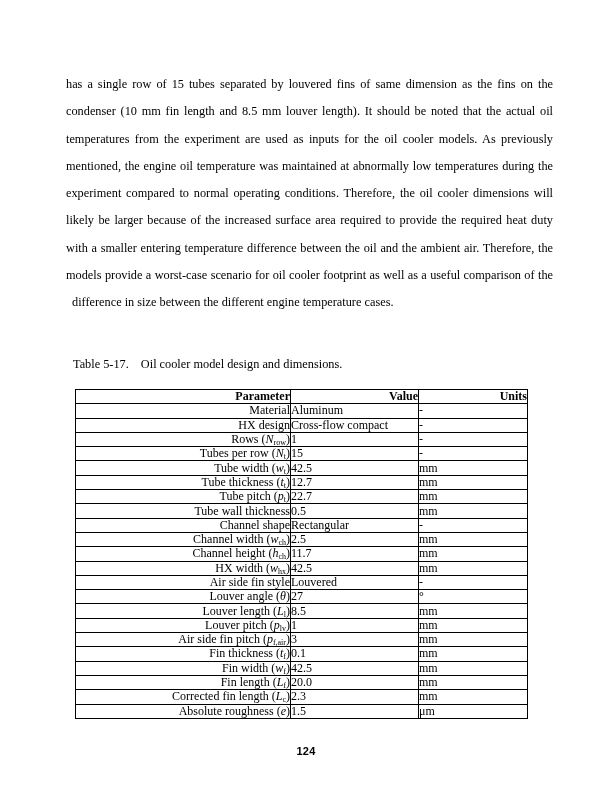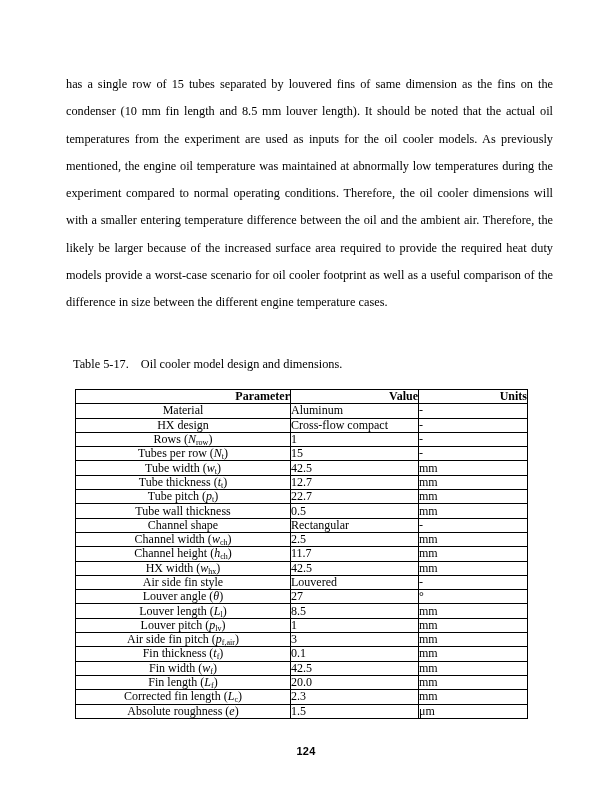--- a/index.html
+++ b/index.html
@@ -22,20 +22,21 @@
     font-size: 12.3px;
   }
   .pline {
     line-height: 27.3px;
     white-space: nowrap;
     text-align: justify;
     text-align-last: justify;
   }
   .pline.last {
     text-align-last: left;
+    margin-left: 6px;
   }
   
   .caption {
     position: absolute;
     left: 73px;
     top: 356px;
     font-size: 12.3px;
     line-height: 16px;
     white-space: nowrap;
   }
@@ -56,21 +57,21 @@
     height: 13.3px;
     padding: 0;
     line-height: 13px;
     overflow: hidden;
     white-space: nowrap;
   }
   table.params th {
     font-weight: bold;
     text-align: right;
   }
-  td.p-cell { text-align: center; padding-left: 5px; margin-top: 48px; }
+  td.p-cell { text-align: right; padding-left: 5px; margin-top: 48px; }
   td.v-cell, td.u-cell { }
   table.params sub {
     font-size: 8px;
     line-height: 0;
     vertical-align: -2px;
   }
   
   .pagenum {
     position: absolute;
     top: 745px;
@@ -87,22 +88,22 @@
 <body>
 
 <div class="page">
 
   <div class="para">
       <div class="pline">has a single row of 15 tubes separated by louvered fins of same dimension as the fins on the</div>
       <div class="pline">condenser (10 mm fin length and 8.5 mm louver length). It should be noted that the actual oil</div>
       <div class="pline">temperatures from the experiment are used as inputs for the oil cooler models. As previously</div>
       <div class="pline">mentioned, the engine oil temperature was maintained at abnormally low temperatures during the</div>
       <div class="pline">experiment compared to normal operating conditions. Therefore, the oil cooler dimensions will</div>
+      <div class="pline">likely be larger because of the increased surface area required to provide the required heat duty</div>
       <div class="pline">with a smaller entering temperature difference between the oil and the ambient air. Therefore, the</div>
-      <div class="pline">likely be larger because of the increased surface area required to provide the required heat duty</div>
       <div class="pline">models provide a worst-case scenario for oil cooler footprint as well as a useful comparison of the</div>
       <div class="pline last">difference in size between the different engine temperature cases.</div>
     </div>
 
   <div class="caption">
     <span class="cap-label">Table 5-17.</span><span class="cap-text">Oil cooler model design and dimensions.</span>
   </div>
 
   <table class="params">
     <colgroup>

